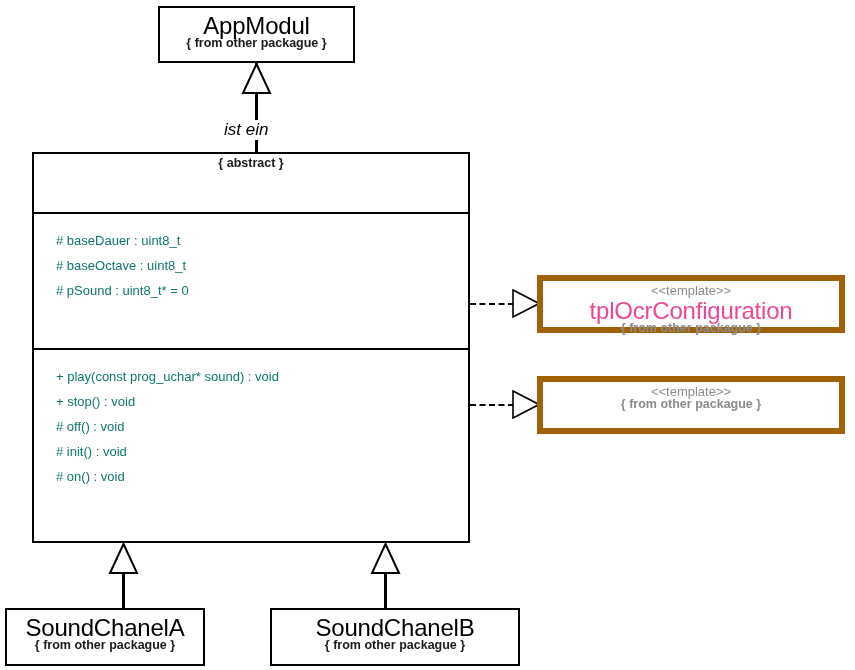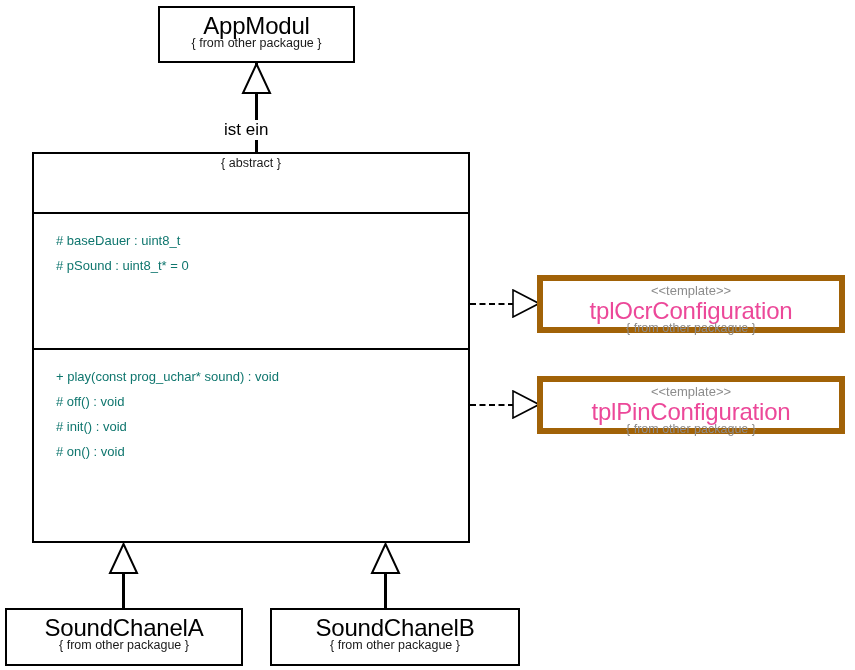--- a/index.html
+++ b/index.html
@@ -46,21 +46,21 @@
   .cls-stereo {
     display: block;
     font-size: 13px;
     font-weight: normal;
     color: #8c8c8c;
     line-height: 1.1;
   }
   .cls-sub {
     display: block;
     font-size: 12.5px;
-    font-weight: normal;
+    font-weight: bold;
     color: #1a1a1a;
     line-height: 1.15;
     margin-top: -2px;
     text-align: center;
   }
   .template-box .cls-sub { color: #8c8c8c; }
 
   
   .compartment {
     position: absolute;
@@ -91,20 +91,21 @@
   .tri-up-wrap { position: absolute; }
   .tri-up-wrap svg { display: block; }
 
   .edge-label {
     position: absolute;
     font-size: 17px;
     color: #000000;
     background: #ffffff;
     padding: 0 3px;
     white-space: nowrap;
+    font-style: italic;
   }
 </style>
 </head>
 <body>
 
 <div id="canvas">
 
   <div class="vline" style="left:255px; top:63px; height:89px;"></div>
 
   <div class="tri-up-wrap" style="left:241px; top:63px; width:31px; height:31px;">
@@ -123,25 +124,27 @@
   </div>
 
   <div class="uml-box" style="left:32px; top:152px; width:438px; height:391px;">
 
     <div class="box-header" style="padding-top:4px;">
       <span class="cls-sub">{ abstract }</span>
     </div>
 
     <div class="compartment" style="top:58px; height:136px;">
       <div class="member"># baseDauer : uint8_t</div>
+      <div class="member"># baseOctave : uint8_t</div>
       <div class="member"># pSound : uint8_t* = 0</div>
     </div>
 
     <div class="compartment" style="top:194px; height:247px;">
       <div class="member">+ play(const prog_uchar* sound) : void</div>
+      <div class="member">+ stop() : void</div>
       <div class="member"># off() : void</div>
       <div class="member"># init() : void</div>
       <div class="member"># on() : void</div>
     </div>
   </div>
 
   <div class="dashline" style="left:470px; top:303px; width:44px;"></div>
   <div style="position:absolute; left:512px; top:289px; width:28px; height:29px;">
     <svg width="28" height="29" viewBox="0 0 28 29">
       <polygon points="1,1 27,14.5 1,28" fill="#ffffff" stroke="#000000" stroke-width="1.6"></polygon>
@@ -159,40 +162,39 @@
     <div class="box-header" style="padding-top:3px;">
       <span class="cls-stereo">&lt;&lt;template&gt;&gt;</span>
       <span class="cls-name">tplOcrConfiguration</span>
       <span class="cls-sub">{ from other packague }</span>
     </div>
   </div>
 
   <div class="uml-box template-box" style="left:537px; top:376px; width:308px; height:58px;">
     <div class="box-header" style="padding-top:3px;">
       <span class="cls-stereo">&lt;&lt;template&gt;&gt;</span>
-      <span class="cls-name">tplPinConfiguration</span>
       <span class="cls-sub">{ from other packague }</span>
     </div>
   </div>
 
   <div class="tri-up-wrap" style="left:108px; top:543px; width:31px; height:31px;">
     <svg width="31" height="31" viewBox="0 0 31 31">
       <polygon points="15.5,1 29,30 2,30" fill="#ffffff" stroke="#000000" stroke-width="2"></polygon>
     </svg>
   </div>
   <div class="vline" style="left:122px; top:572px; height:37px;"></div>
 
   <div class="tri-up-wrap" style="left:370px; top:543px; width:31px; height:31px;">
     <svg width="31" height="31" viewBox="0 0 31 31">
       <polygon points="15.5,1 29,30 2,30" fill="#ffffff" stroke="#000000" stroke-width="2"></polygon>
     </svg>
   </div>
   <div class="vline" style="left:384px; top:572px; height:37px;"></div>
 
-  <div class="uml-box" style="left:5px; top:608px; width:238px; height:58px;">
+  <div class="uml-box" style="left:5px; top:608px; width:200px; height:58px;">
     <div class="box-header" style="padding-top:5px;">
       <span class="cls-name">SoundChanelA</span>
       <span class="cls-sub">{ from other packague }</span>
     </div>
   </div>
 
   <div class="uml-box" style="left:270px; top:608px; width:250px; height:58px;">
     <div class="box-header" style="padding-top:5px;">
       <span class="cls-name">SoundChanelB</span>
       <span class="cls-sub">{ from other packague }</span>

